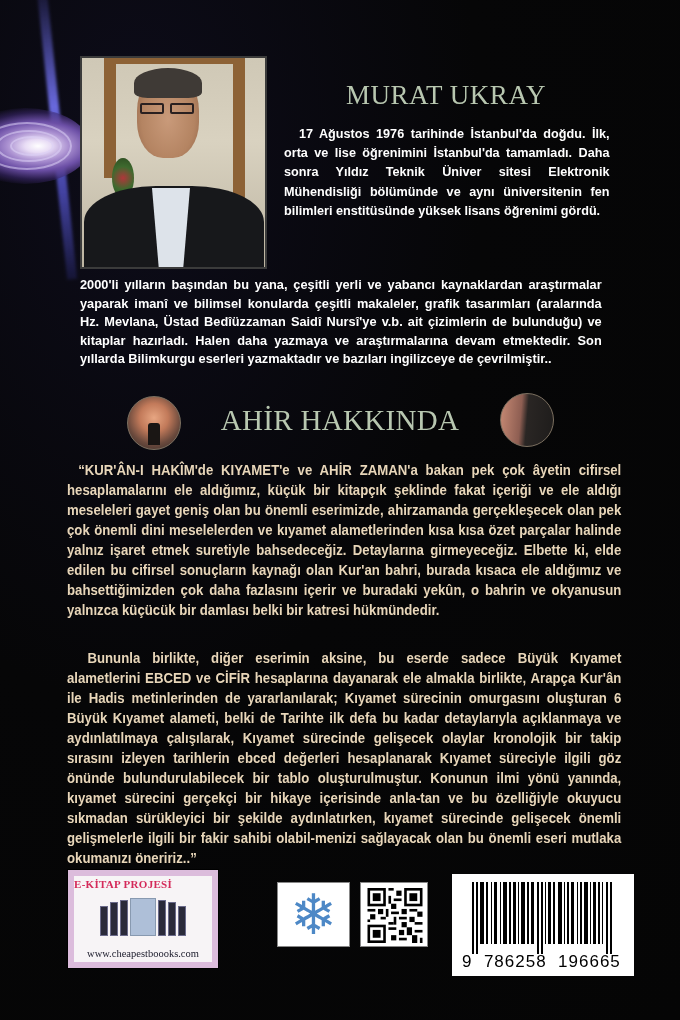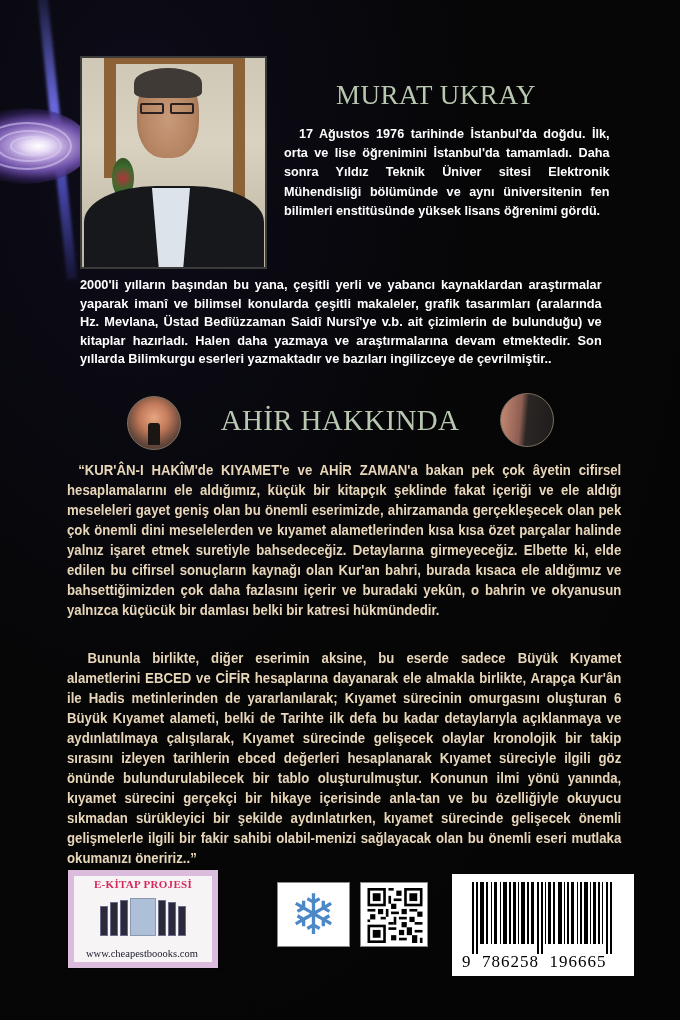--- a/index.html
+++ b/index.html
@@ -28,21 +28,21 @@
     background: radial-gradient(ellipse at 50% 55%, #c99a7a 0%, #b48462 60%, #8a5f44 100%); }
   .photo .hair { position: absolute; left: 52px; top: 10px; width: 68px; height: 30px; border-radius: 50% 50% 20% 20%; background: #3f3a36; }
   .photo .glasses { position: absolute; left: 58px; top: 45px; width: 58px; height: 12px; }
   .photo .glasses span { position: absolute; top: 0; width: 24px; height: 11px; border: 2px solid #2a2020; border-radius: 2px; }
   .photo .jacket { position: absolute; left: 2px; top: 128px; width: 180px; height: 90px; border-radius: 40% 40% 0 0; background: #17181b; }
   .photo .shirt { position: absolute; left: 70px; top: 130px; width: 38px; height: 90px; background: #dde3ea; clip-path: polygon(0 0, 100% 0, 80% 100%, 20% 100%); }
   .photo .plant { position: absolute; left: 30px; top: 100px; width: 22px; height: 40px; border-radius: 50%;
     background: radial-gradient(circle, #b0363a 0%, #3e6a2e 50%, #2c4a20 100%); }
 
   
-  .author-name { position: absolute; left: 306px; top: 80px; width: 260px; text-align: center;
+  .author-name { position: absolute; left: 316px; top: 80px; width: 260px; text-align: center;
     font-family: "Liberation Serif", serif; font-size: 27px; letter-spacing: 0.5px; color: #b8c7b0; }
   .bio-1 { position: absolute; left: 284px; top: 124px; width: 350px; color: #ffffff;
     font-family: "Liberation Sans", sans-serif; font-weight: bold; font-size: 13.6px; line-height: 19.2px;
     text-align: justify; text-indent: 16px; transform: scaleX(0.93); transform-origin: left top; }
   .bio-2 { position: absolute; left: 80px; top: 276px; width: 555px; color: #ffffff;
     font-weight: bold; font-size: 13.6px; line-height: 18.5px; text-align: justify;
     transform: scaleX(0.94); transform-origin: left top; }
 
   
   .medallion { position: absolute; width: 54px; height: 54px; border-radius: 50%; border: 1px solid #7c7060; overflow: hidden; }
@@ -56,36 +56,36 @@
 
   
   .para { position: absolute; left: 67px; width: 555px; color: #e8d6b9; font-weight: bold;
     font-size: 14.2px; line-height: 20px; text-align: justify; transform: scaleX(0.93); transform-origin: left top; width: 596px; }
   .para.p1 { top: 460px; text-indent: 12px; }
   .para.p2 { top: 648px; text-indent: 22px; }
 
   
   .promo { position: absolute; left: 67px; top: 869px; width: 152px; height: 100px; background: #dcbcdc; border: 1px solid #000; }
   .promo-inner { position: absolute; left: 6px; top: 6px; width: 138px; height: 86px; background: #f7f4f6; }
-  .promo-title { position: absolute; left: 0; top: 2px; width: 100%; text-align: center;
+  .promo-title { position: absolute; left: 0; top: 2px; width: 100%; text-align: left;
     font-family: "Liberation Serif", serif; font-weight: bold; font-size: 11px; color: #d42a5a; letter-spacing: 0.3px; }
   .promo-books { position: absolute; left: 10px; top: 20px; width: 118px; height: 40px; display: flex; gap: 2px; justify-content: center; align-items: flex-end; }
   .promo-books span { display: block; width: 8px; background: #2a2a3a; border: 1px solid #6a6a8a; }
   .promo-books .page { width: 26px; height: 38px; background: #aebfd8; border: 1px solid #8899b0; }
-  .promo-url { position: absolute; left: 12px; bottom: 3px; width: 100%; text-align: left;
+  .promo-url { position: absolute; left: 0; bottom: 3px; width: 100%; text-align: center;
     font-family: "Liberation Serif", serif; font-size: 10.5px; color: #1a1a2a; }
 
   .snowflake-box { position: absolute; left: 277px; top: 882px; width: 73px; height: 65px; background: #ffffff; border: 1px solid #888; display: flex; align-items: center; justify-content: center; }
   .snowflake { font-size: 56px; line-height: 1; color: #4d88c6; font-family: "DejaVu Sans", sans-serif; }
   .qr-box { position: absolute; left: 360px; top: 882px; width: 68px; height: 65px; background: #ffffff; border: 1px solid #888; }
   .qr-box svg { position: absolute; left: 6px; top: 5px; }
 
   .barcode-box { position: absolute; left: 452px; top: 874px; width: 182px; height: 102px; background: #ffffff; }
   .barcode-box svg { position: absolute; left: 18px; top: 8px; }
-  .barcode-num { position: absolute; left: 10px; top: 78px; width: 170px; font-family: Liberation Serif, serif;
+  .barcode-num { position: absolute; left: 10px; top: 78px; width: 170px; font-family: Liberation Sans, sans-serif;
     font-size: 17px; color: #000; letter-spacing: 1px; white-space: pre; }
 </style>
 </head>
 <body>
 
 <div class="cover">
 
   <div class="beam"></div>
   <div class="galaxy">
     <div class="galaxy-ring" style="left:22px;top:14px;width:90px;height:48px;"></div>

